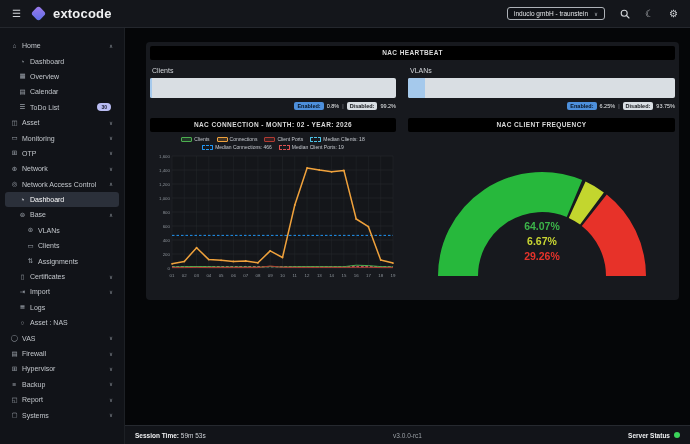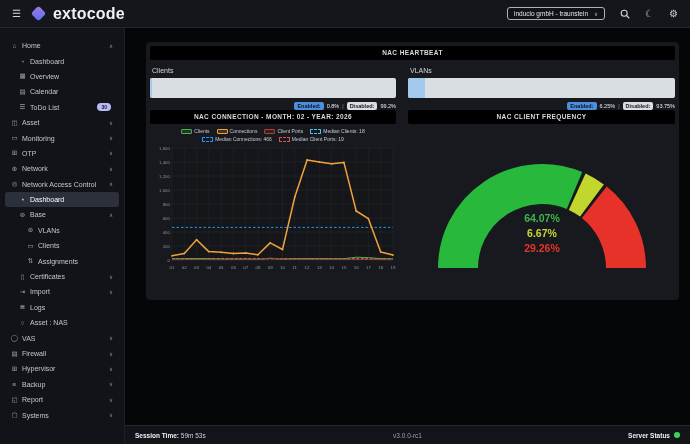--- a/index.html
+++ b/index.html
@@ -4,21 +4,21 @@
 <style>
   html,body{margin:0;padding:0;background:#050608;}
   #app{position:relative;width:690px;height:444px;background:#050608;overflow:hidden;
        font-family:"Liberation Sans",sans-serif;color:#d6d9dd;}
   
   #topbar{position:absolute;top:0;left:0;right:0;height:28px;background:#14161b;
           border-bottom:1px solid #24272d;display:flex;align-items:center;padding:0 12px;box-sizing:border-box;z-index:5;}
   .hamburger{font-size:10px;color:#cfd2d6;cursor:pointer;margin-right:12px;}
   .logo{width:11px;height:11px;border-radius:3px;background:linear-gradient(135deg,#9f7aea,#5b6ee8);
         transform:rotate(45deg);margin-right:9px;}
-  .brand{font-size:16px;font-weight:bold;color:#f0f1f3;letter-spacing:.2px;}
+  .brand{font-size:13px;font-weight:bold;color:#f0f1f3;letter-spacing:.2px;}
   .tb-right{margin-left:auto;display:flex;align-items:center;gap:15px;}
   .org-select{display:flex;align-items:center;gap:6px;border:1px solid #aeb2b8;border-radius:3px;
               padding:2px 6px;font-size:6.5px;color:#e3e5e8;cursor:pointer;background:#101217;}
   .org-chev{font-size:5.5px;color:#aeb2b8;}
   .tb-ic{font-size:10px;color:#d0d3d7;cursor:pointer;line-height:1;}
   .search-svg{width:10px;height:10px;display:block;}
   
   #sidebar{position:absolute;top:28px;left:0;bottom:0;width:125px;background:#111318;
            border-right:1px solid #1d2025;padding-top:10px;box-sizing:border-box;z-index:4;}
   .sb-row{display:flex;align-items:center;height:15.4px;position:relative;color:#c3c7cc;
@@ -39,21 +39,21 @@
   .col-r{flex:1;min-width:0;}
   .sec-label{font-size:7px;color:#d5d8dc;margin:0 0 4px 2px;}
   .track{height:20px;background:#d9dee3;border-radius:2px;position:relative;overflow:hidden;}
   .fill{position:absolute;left:0;top:0;bottom:0;background:#a5c9ec;}
   .badges{display:flex;justify-content:flex-end;align-items:center;gap:3px;margin-top:4px;
           font-size:5.5px;color:#e8eaec;}
   .chip{padding:1px 3px;border-radius:2px;font-weight:bold;}
   .chip.blue{background:#4d8fdb;color:#071322;}
   .chip.gray{background:#d9dee3;color:#14161a;}
   .sep{color:#8b9097;}
-  .charts-row{display:flex;gap:12px;justify-content:flex-end;}
+  .charts-row{display:flex;gap:12px;margin-top:8px;justify-content:flex-end;}
   .legend{display:flex;flex-direction:column;align-items:center;gap:2px;margin-top:4px;}
   .lrow{display:flex;gap:7px;align-items:center;}
   .litem{display:flex;align-items:center;gap:2px;font-size:5px;color:#c6cad0;white-space:nowrap;}
   .lchip{width:11px;height:5px;border-radius:1px;box-sizing:border-box;flex:none;}
   #lineChart{margin-top:2px;}
   #gaugeWrap{display:flex;justify-content:center;margin-top:2px;}
   
   #footer{position:absolute;left:125px;right:0;bottom:0;height:19px;background:#121419;
           border-top:1px solid #26292f;display:flex;align-items:center;padding:0 10px;
           box-sizing:border-box;font-size:6.5px;color:#cfd3d8;z-index:5;}

